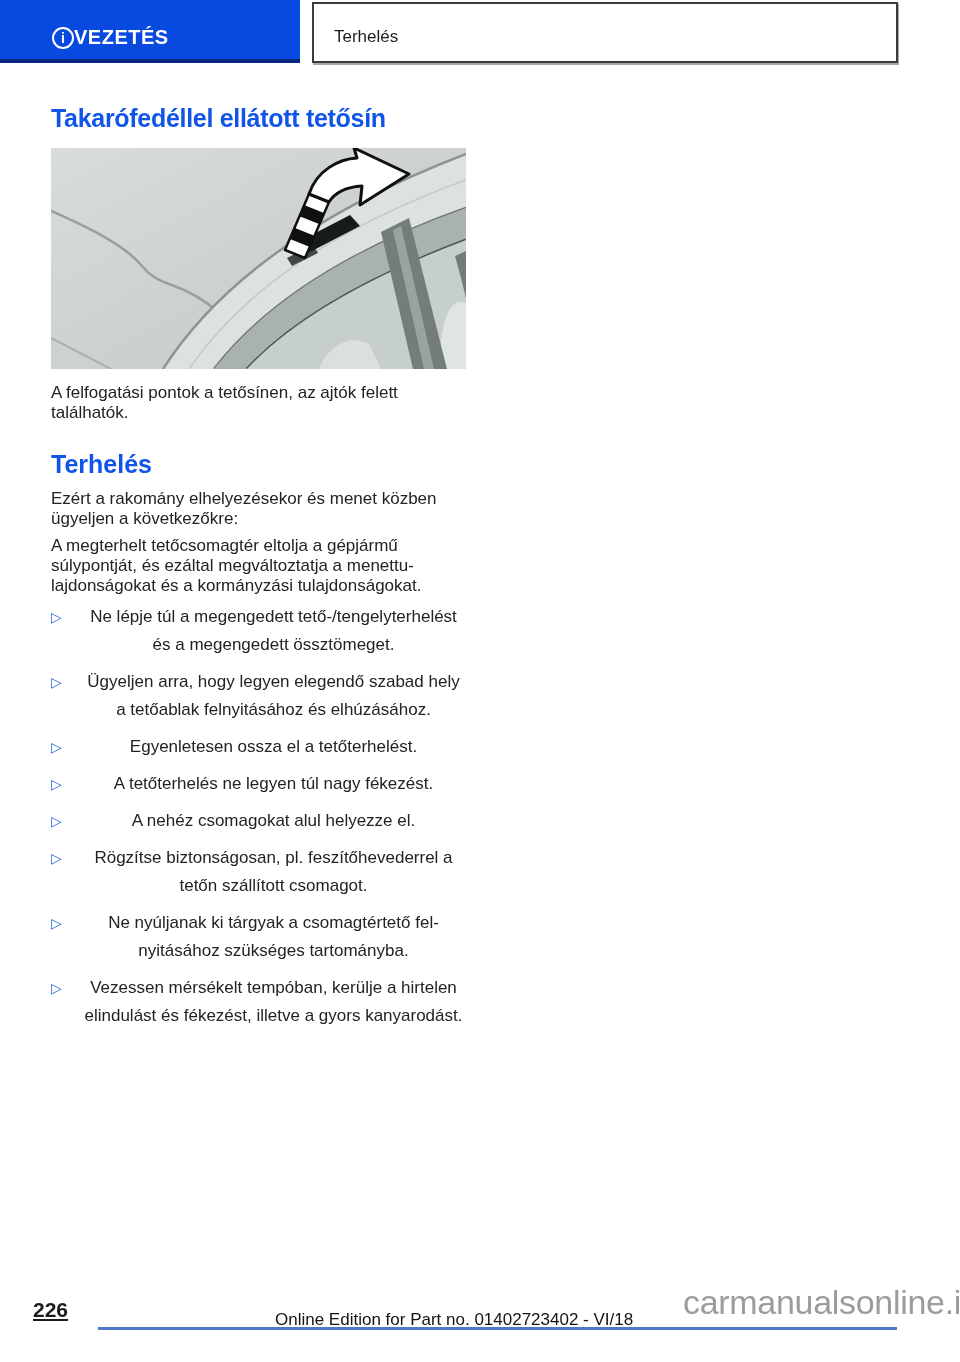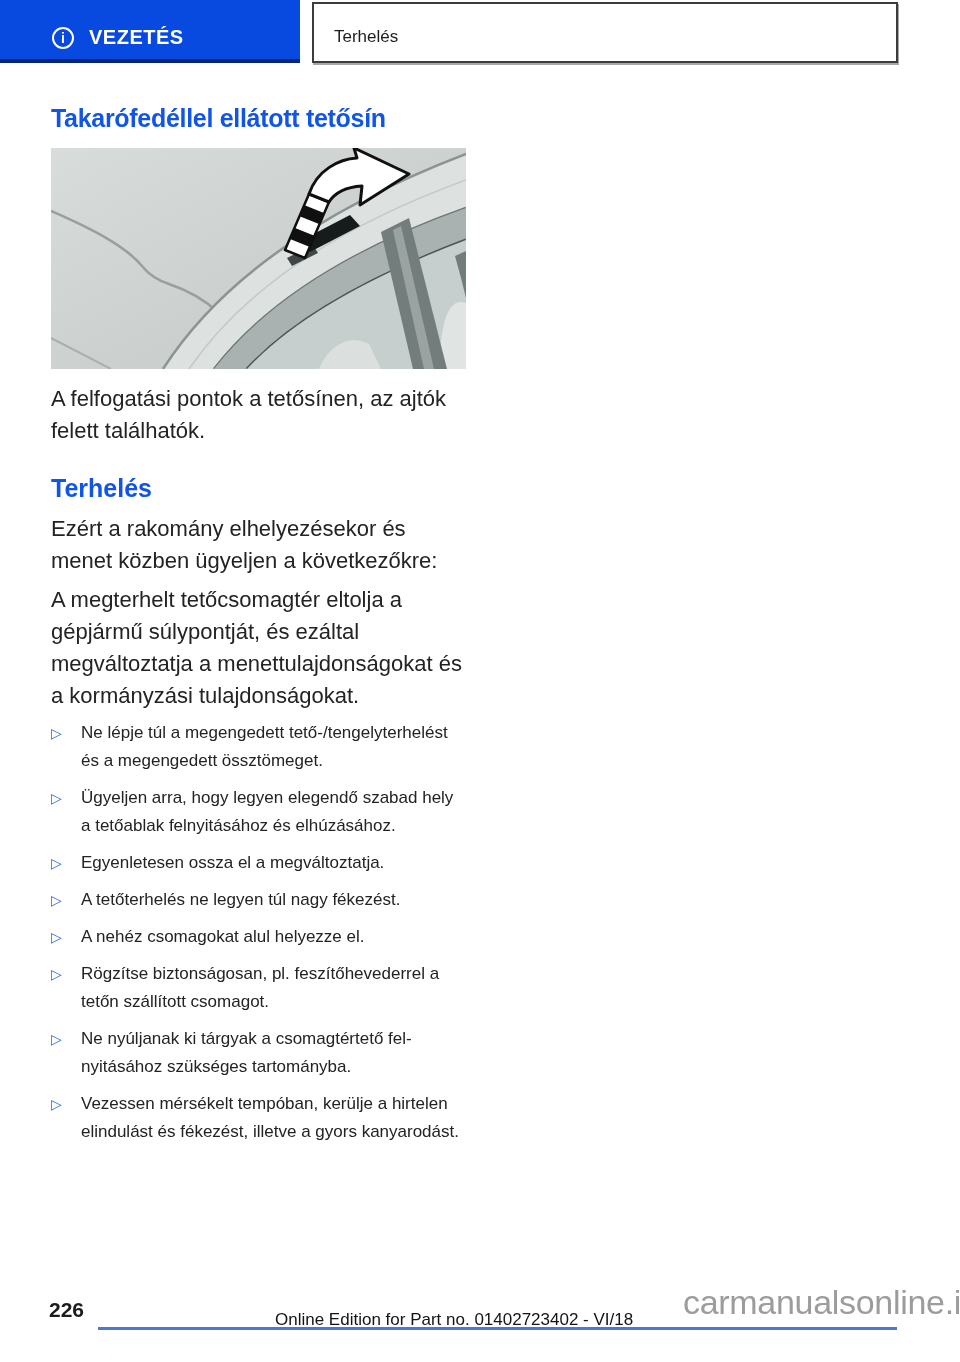--- a/index.html
+++ b/index.html
@@ -12,43 +12,43 @@
     position:absolute; left:0; top:0; width:300px; height:63px;
     background:#0849df; color:#ffffff;
     display:flex; align-items:center; padding:12px 0 0 52px;
     box-shadow: inset 0 -4px 0 rgba(5,10,40,.55);
   }
   .info-icon {
     width:22px; height:22px; border:2.5px solid #ffffff; border-radius:50%;
     display:flex; align-items:center; justify-content:center;
     font-size:14px; font-weight:bold; line-height:1; flex:0 0 auto;
   }
-  .chapter-label { margin-left:15px; font-size:20px; font-weight:bold; letter-spacing:.5px; }
+  .chapter-label { font-size:20px; font-weight:bold; letter-spacing:.5px; }
   .hdr-section {
     position:absolute; left:312px; top:2px; width:586px; height:61px;
     background:#ffffff; border:2px solid #3c3c3c;
     box-shadow:1px 2px 0 rgba(60,60,60,.45);
     display:flex; align-items:center; padding:8px 0 0 20px;
     font-size:17px; color:#1e1e1e;
   }
 
   
   .col { position:absolute; left:51px; top:103px; width:415px; }
   h1.title { font-size:25px; line-height:30px; font-weight:bold; color:#1155e8; letter-spacing:-.3px; margin:0 0 15px 0; }
   .illustration { width:415px; height:221px; margin:0 0 14px 0; }
   .illustration svg { display:block; width:415px; height:221px; }
-  .col p { font-size:22px; line-height:32px; margin:0 0 7px 0; color:#232323; }
+  .col p { font-size:17px; line-height:20px; margin:0 0 7px 0; color:#232323; }
   h2.section { font-size:25px; line-height:30px; font-weight:bold; color:#1155e8; margin:26px 0 10px 0; }
   ul.bullets { list-style:none; margin:3px 0 0 0; }
   ul.bullets li { display:flex; font-size:17px; line-height:28px; margin:0 0 9px 0; color:#232323; }
   .tri { flex:0 0 30px; color:#2e6ce6; font-size:14px; line-height:28px; font-family:"DejaVu Sans",sans-serif; }
-  .li-text { flex:1 1 auto; }
+  .li-text { flex:1 1 auto;text-align:center; }
 
   
-  .page-number { position:absolute; left:49px; top:1298px; font-size:21px; font-weight:bold; color:#1c1c1c; }
+  .page-number { position:absolute; left:33px; top:1298px; font-size:21px; font-weight:bold; color:#1c1c1c;text-decoration:underline; }
   .footer-rule { position:absolute; left:98px; top:1327px; width:799px; height:3px; background:#4d78cc; }
   .edition-note { position:absolute; left:275px; top:1310px; font-size:17px; color:#141414; white-space:nowrap; }
   .watermark { position:absolute; left:683px; top:1283px; font-size:34px; color:#9c9c9c; white-space:nowrap; letter-spacing:-.3px; }
 </style>
 </head>
 <body>
 
 <div class="page">
 
   <div class="hdr-chapter">
@@ -115,21 +115,21 @@
       <li>
         <span class="tri">▷</span>
         <span class="li-text">Ne lépje túl a megengedett tető-/tengelyter­helést és a megengedett össztömeget.</span>
       </li>
       <li>
         <span class="tri">▷</span>
         <span class="li-text">Ügyeljen arra, hogy legyen elegendő szabad hely a tetőablak felnyitásához és elhúzásához.</span>
       </li>
       <li>
         <span class="tri">▷</span>
-        <span class="li-text">Egyenletesen ossza el a megváltoztatja.</span>
+        <span class="li-text">Egyenletesen ossza el a tetőterhelést.</span>
       </li>
       <li>
         <span class="tri">▷</span>
         <span class="li-text">A tetőterhelés ne legyen túl nagy fékezést.</span>
       </li>
       <li>
         <span class="tri">▷</span>
         <span class="li-text">A nehéz csomagokat alul helyezze el.</span>
       </li>
       <li>

